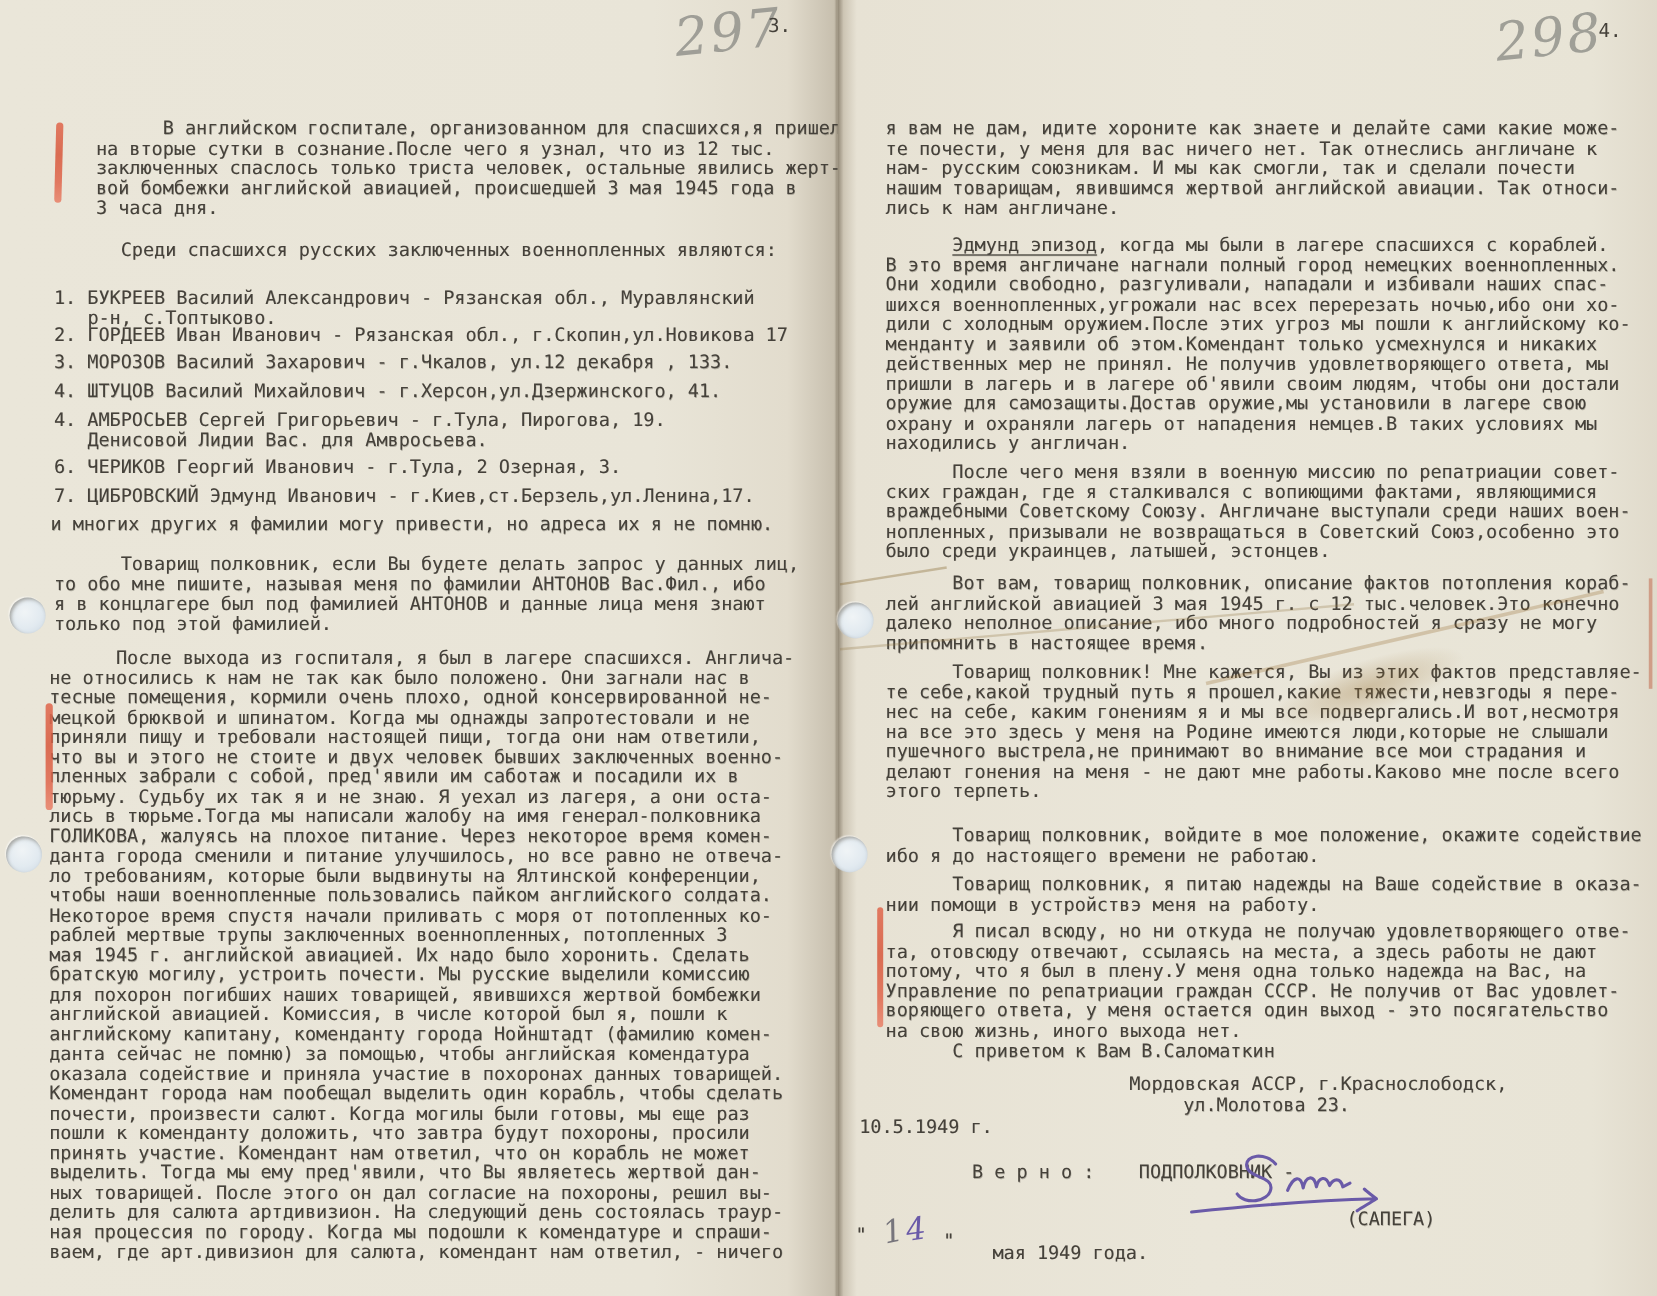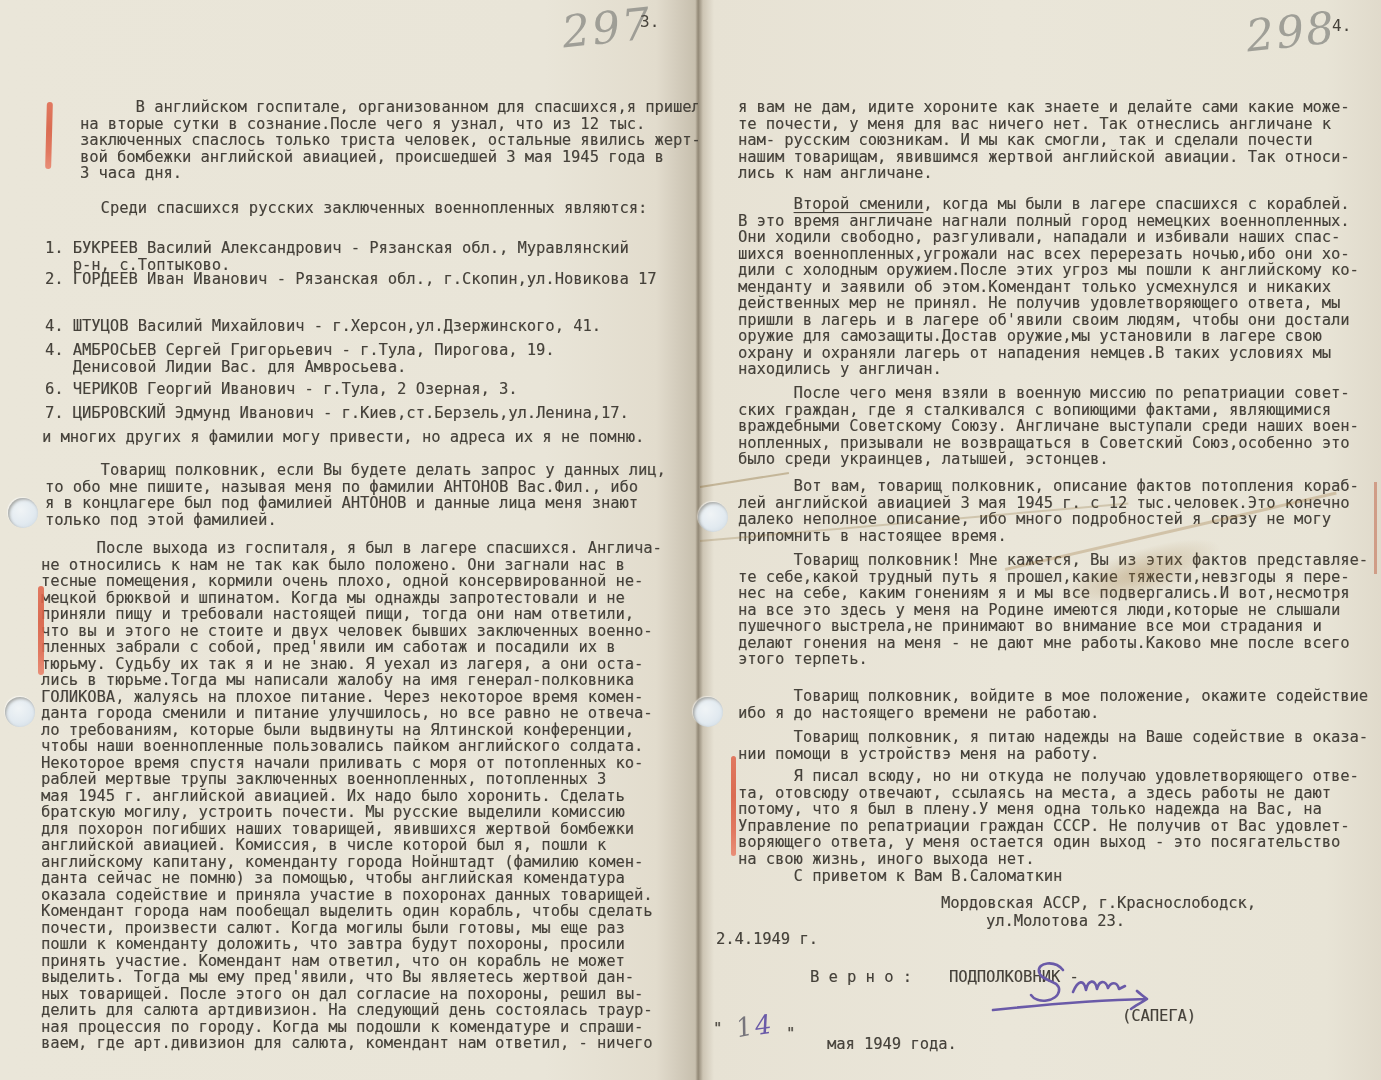--- a/index.html
+++ b/index.html
@@ -109,20 +109,21 @@
 
   <div class="tb lp-p1">      В английском госпитале, организованном для спасшихся,я пришел
 на вторые сутки в сознание.После чего я узнал, что из 12 тыс.
 заключенных спаслось только триста человек, остальные явились жерт-
 вой бомбежки английской авиацией, происшедшей 3 мая 1945 года в
 3 часа дня.</div>
   <div class="tb lp-p2">      Среди спасшихся русских заключенных военнопленных являются:</div>
   <div class="tb lp-i1">1. БУКРЕЕВ Василий Александрович - Рязанская обл., Муравлянский
    р-н, с.Топтыково.</div>
   <div class="tb lp-i2">2. ГОРДЕЕВ Иван Иванович - Рязанская обл., г.Скопин,ул.Новикова 17</div>
+  <div class="tb lp-i3">3. МОРОЗОВ Василий Захарович - г.Чкалов, ул.12 декабря , 133.</div>
   <div class="tb lp-i4">4. ШТУЦОВ Василий Михайлович - г.Херсон,ул.Дзержинского, 41.</div>
   <div class="tb lp-i5">4. АМБРОСЬЕВ Сергей Григорьевич - г.Тула, Пирогова, 19.
    Денисовой Лидии Вас. для Амвросьева.</div>
   <div class="tb lp-i6">6. ЧЕРИКОВ Георгий Иванович - г.Тула, 2 Озерная, 3.</div>
   <div class="tb lp-i7">7. ЦИБРОВСКИЙ Эдмунд Иванович - г.Киев,ст.Берзель,ул.Ленина,17.</div>
   <div class="tb lp-p3">      Товарищ полковник, если Вы будете делать запрос у данных лиц,
 то обо мне пишите, называя меня по фамилии АНТОНОВ Вас.Фил., ибо
 я в концлагере был под фамилией АНТОНОВ и данные лица меня знают
 только под этой фамилией.</div>
   <div class="tb lp-i8">и многих других я фамилии могу привести, но адреса их я не помню.</div>
@@ -161,21 +162,21 @@
 
 <div class="page" id="page-right">
   <div class="hand-num rp-hand">298</div>
   <div class="typed-num rp-tnum">4.</div>
 
   <div class="tb rp-p1">я вам не дам, идите хороните как знаете и делайте сами какие може-
 те почести, у меня для вас ничего нет. Так отнеслись англичане к
 нам- русским союзникам. И мы как смогли, так и сделали почести
 нашим товарищам, явившимся жертвой английской авиации. Так относи-
 лись к нам англичане.</div>
-  <div class="tb rp-p2">      <u>Второй сменили</u>, когда мы были в лагере спасшихся с кораблей.
+  <div class="tb rp-p2">      <u>Эдмунд эпизод</u>, когда мы были в лагере спасшихся с кораблей.
 В это время англичане нагнали полный город немецких военнопленных.
 Они ходили свободно, разгуливали, нападали и избивали наших спас-
 шихся военнопленных,угрожали нас всех перерезать ночью,ибо они хо-
 дили с холодным оружием.После этих угроз мы пошли к английскому ко-
 менданту и заявили об этом.Комендант только усмехнулся и никаких
 действенных мер не принял. Не получив удовлетворяющего ответа, мы
 пришли в лагерь и в лагере об'явили своим людям, чтобы они достали
 оружие для самозащиты.Достав оружие,мы установили в лагере свою
 охрану и охраняли лагерь от нападения немцев.В таких условиях мы
 находились у англичан.</div>
@@ -202,21 +203,21 @@
   <div class="tb rp-p8">      Я писал всюду, но ни откуда не получаю удовлетворяющего отве-
 та, отовсюду отвечают, ссылаясь на места, а здесь работы не дают
 потому, что я был в плену.У меня одна только надежда на Вас, на
 Управление по репатриации граждан СССР. Не получив от Вас удовлет-
 воряющего ответа, у меня остается один выход - это посягательство
 на свою жизнь, иного выхода нет.</div>
   <div class="tb rp-closing">      С приветом к Вам В.Саломаткин</div>
 
   <div class="tb rp-addr1">Мордовская АССР, г.Краснослободск,</div>
   <div class="tb rp-addr2">ул.Молотова 23.</div>
-  <div class="tb rp-date">2.4.1949 г.</div>
+  <div class="tb rp-date">10.5.1949 г.</div>
   <div class="tb rp-verno">В е р н о :    ПОДПОЛКОВНИК -</div>
   <div class="tb rp-sapega">(САПЕГА)</div>
   <div class="tb rp-q1">"</div>
   <div class="hand-day1">1</div>
   <div class="hand-day4">4</div>
   <div class="tb rp-q2">"</div>
   <div class="tb rp-daytail">мая 1949 года.</div>
 </div>
 
 <div class="redmark rm1"></div>

